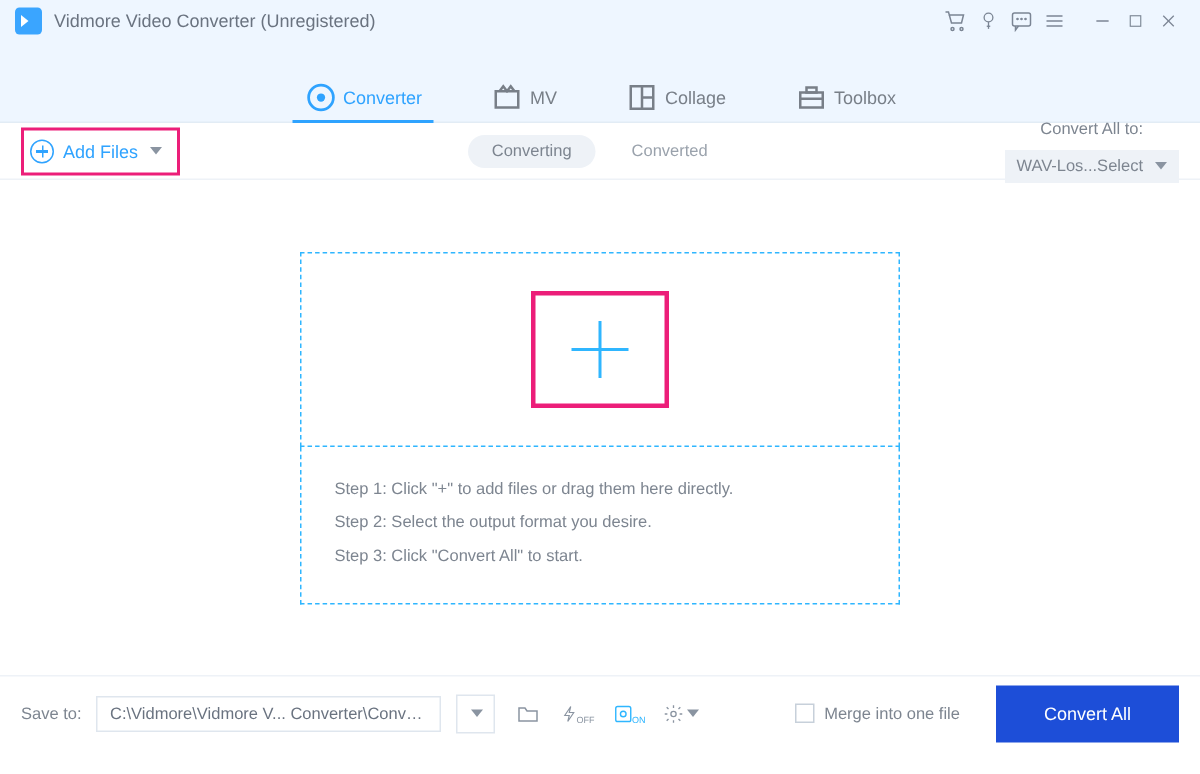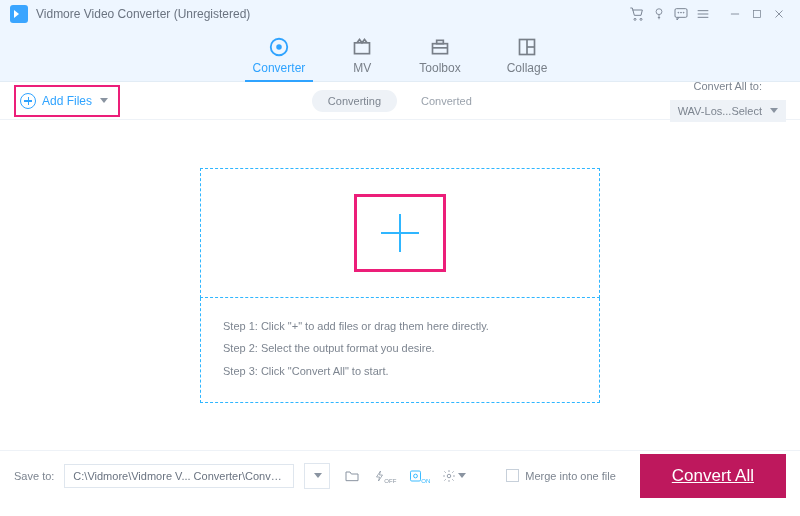--- a/index.html
+++ b/index.html
@@ -10,21 +10,21 @@
   .logo { width: 18px; height: 18px; background: #3aa5ff; border-radius: 3px; position: relative; margin-right: 8px; }
   .logo:before { content:""; position:absolute; left:4px; top:5px; width:0; height:0; border-left:5px solid #fff; border-top:4px solid transparent; border-bottom:4px solid transparent; }
   .title-bar .app-title { color:#6a7380; font-size:12px; }
   .title-bar .spacer { flex:1; }
   .title-bar .tb-btn { width:22px; height:22px; display:flex; align-items:center; justify-content:center; color:#6a7380; cursor:pointer; }
   .title-bar .sep { width:10px; }
   .tb-btn svg { stroke:#7b8594; fill:none; stroke-width:1.5; }
 
   
   .top-tabs { height: 54px; background:#eef6ff; display:flex; align-items:flex-end; justify-content:center; gap:46px; border-bottom:1px solid #e2ecf5; }
-  .top-tab { display:flex; flex-direction:column; align-items:center; gap:4px; padding-bottom:6px; cursor:pointer; color:#787f88; position:relative; }
+  .top-tab { display:flex; align-items:center; gap:4px; padding-bottom:6px; cursor:pointer; color:#787f88; position:relative; }
   .top-tab.active { color:#2fa3ff; }
   .top-tab.active:after { content:""; position:absolute; bottom:-1px; left:-8px; right:-8px; height:2px; background:#2fa3ff; }
   .tab-ico { width:22px; height:20px; display:flex; align-items:center; justify-content:center; }
   .tab-ico svg { stroke:#787f88; fill:none; stroke-width:2; }
   .top-tab.active .tab-ico svg { stroke:#2fa3ff; }
 
   
   .subbar { height:38px; display:flex; align-items:center; padding:0 14px; border-bottom:1px solid #eef2f7;text-align:center; }
   .add-files { display:flex; align-items:center; gap:6px; color:#2fa3ff; font-size:12px; cursor:pointer; border:2px solid #ec1e79; padding:6px 10px 6px 4px; }
   .plus-circ { width:16px; height:16px; border:1.5px solid #2fa3ff; border-radius:50%; position:relative; }
@@ -53,21 +53,21 @@
   
   .footer { position:absolute; bottom:16px; left:0; right:0; height:50px; border-top:1px solid #eef2f7; display:flex; align-items:center; padding:0 14px; gap:10px; background:#fff;}
   .save-lbl { color:#7d8590; font-size:11px;}
   .path-box { border:1px solid #dfe6ee; padding:5px 8px; font-size:11px; color:#6a7380; width:230px; white-space:nowrap; overflow:hidden; text-overflow:ellipsis;}
   .dd-btn { border:1px solid #dfe6ee; width:26px; height:26px; display:flex;align-items:center;justify-content:center; cursor:pointer;}
   .ico-btn { width:24px; height:24px; display:flex;align-items:center;justify-content:center; cursor:pointer;}
   .ico-btn svg{stroke:#8a94a1;fill:none;stroke-width:1.5;}
   .footer .grow{flex:1;}
   .chk { width:13px;height:13px;border:1px solid #c7d0da;}
   .merge{display:flex;align-items:center;gap:6px;color:#7d8590;font-size:11px;cursor:pointer;}
-  .convert-all{background:#be185d;color:#fff;font-size:17px;padding:12px 32px;cursor:pointer;margin-left:14px;text-decoration:underline;}
+  .convert-all{background:#1d4ed8;color:#fff;font-size:12px;padding:12px 32px;cursor:pointer;margin-left:14px;}
   .badge-off,.badge-on{font-size:6px;position:relative;top:5px;left:-2px;color:#8a94a1;}
   .badge-on{color:#2fb6ff;}
 </style>
 </head>
 <body>
 
 <div class="title-bar">
   <div class="logo"></div>
   <div class="app-title">Vidmore Video Converter (Unregistered)</div>
   <div class="spacer"></div>
@@ -134,37 +134,37 @@
     <span class="tab-ico">
         <svg width="22" height="20" viewBox="0 0 24 24">
           <rect x="3" y="7" width="18" height="13"></rect>
           <path d="M6 7l3-4 3 4 3-4 3 4"></path>
         </svg>
       </span>
     <span>MV</span>
   </div>
   <div class="top-tab">
     <span class="tab-ico">
+        <svg width="20" height="20" viewBox="0 0 24 24">
+          <rect x="3" y="3" width="18" height="18"></rect>
+          <line x1="12" y1="3" x2="12" y2="21"></line>
+          <line x1="12" y1="12" x2="21" y2="12"></line>
+        </svg>
+      </span>
+    <span>Collage</span>
+  </div>
+  <div class="top-tab">
+    <span class="tab-ico">
         <svg width="22" height="20" viewBox="0 0 24 24">
           <rect x="3" y="8" width="18" height="12"></rect>
           <rect x="8" y="4" width="8" height="4"></rect>
           <line x1="3" y1="13" x2="21" y2="13"></line>
         </svg>
       </span>
     <span>Toolbox</span>
-  </div>
-  <div class="top-tab">
-    <span class="tab-ico">
-        <svg width="20" height="20" viewBox="0 0 24 24">
-          <rect x="3" y="3" width="18" height="18"></rect>
-          <line x1="12" y1="3" x2="12" y2="21"></line>
-          <line x1="12" y1="12" x2="21" y2="12"></line>
-        </svg>
-      </span>
-    <span>Collage</span>
   </div>
 </div>
 
 <div class="subbar">
   <div class="add-files">
     <span class="plus-circ"></span>
     <span>Add Files</span>
     <span class="tri-down"></span>
   </div>
   <div class="mid">

